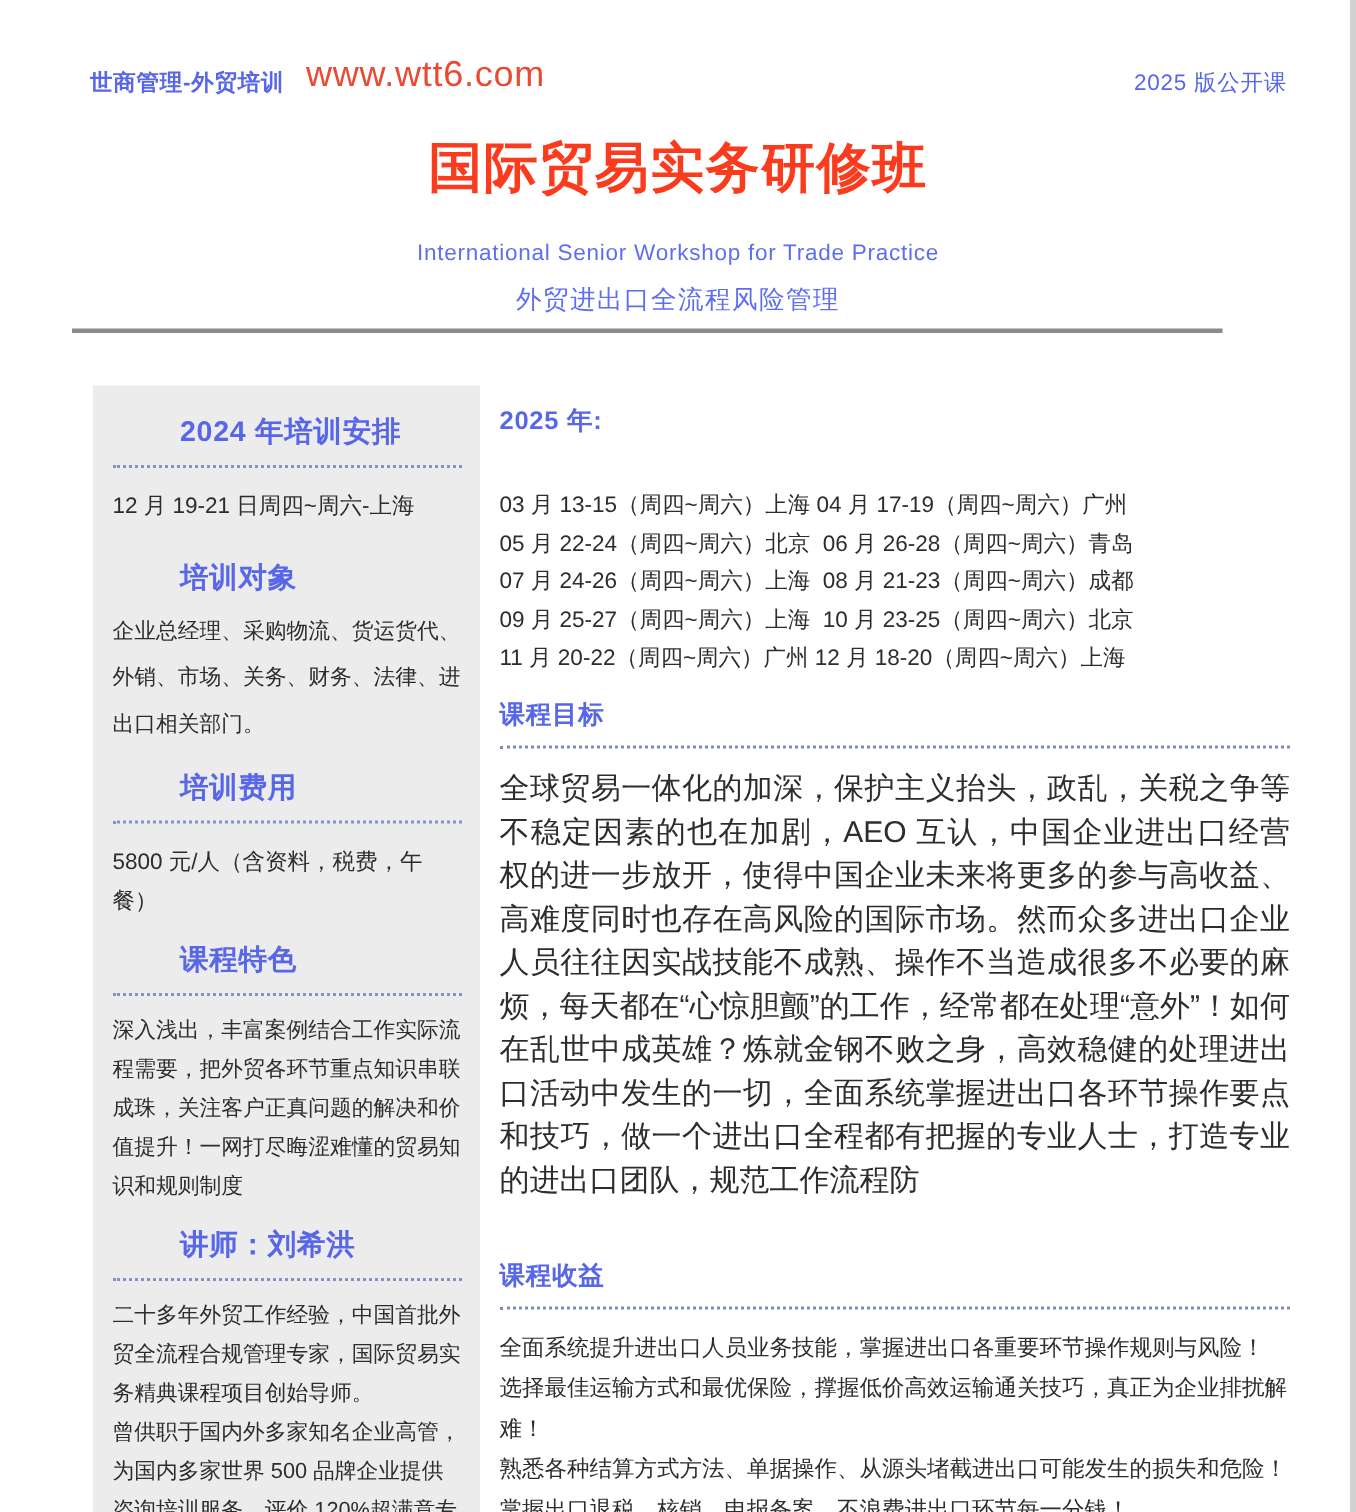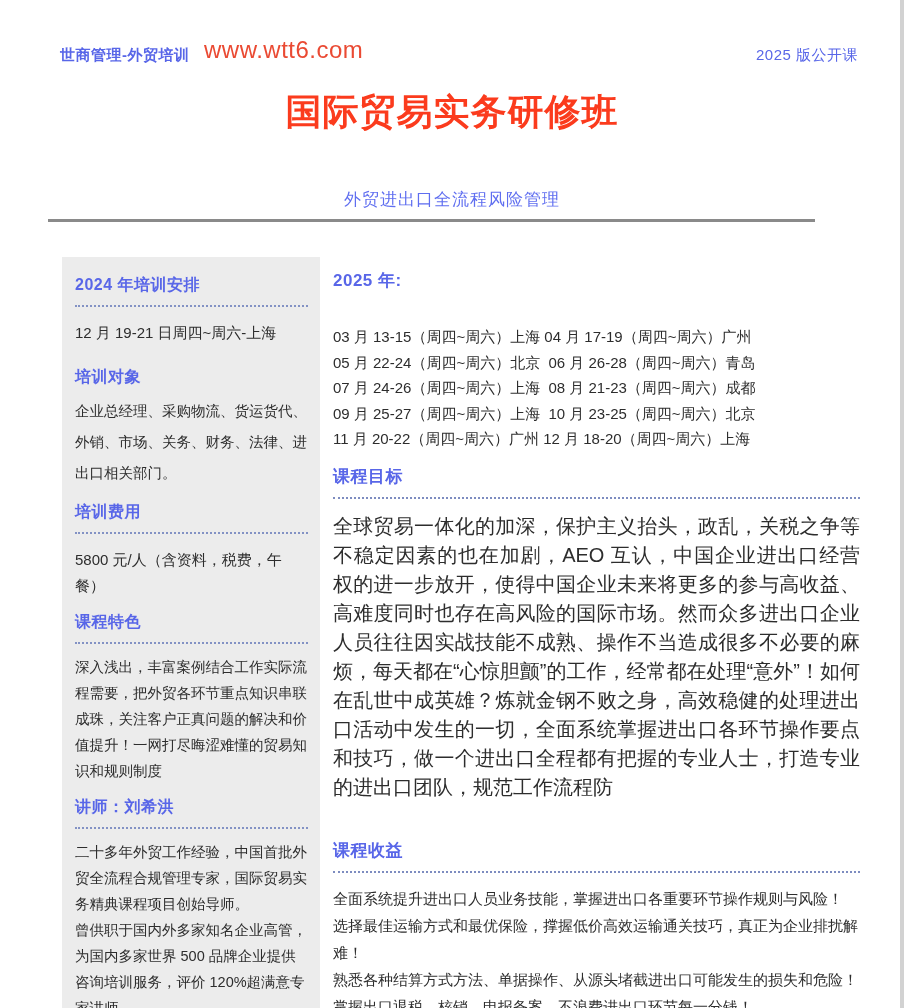--- a/index.html
+++ b/index.html
@@ -13,21 +13,21 @@
   .edition{position:absolute;right:46px;top:46px;font-size:15px;color:#5866e8;letter-spacing:.5px;}
 
   
   .title{position:absolute;left:0;top:88px;width:100%;text-align:center;font-size:36px;font-weight:bold;color:#fb3b1d;letter-spacing:1px;}
   .sub-en{position:absolute;left:0;top:160px;width:100%;text-align:center;font-size:15px;color:#5f6ef0;letter-spacing:.5px;}
   .sub-cn{position:absolute;left:0;top:188px;width:100%;text-align:center;font-size:17px;color:#5f6ef0;letter-spacing:1px;}
   .divider{position:absolute;left:48px;top:219px;width:767px;height:3px;background:#8a8a8a;}
 
   
   .sidebar{position:absolute;left:62px;top:257px;width:258px;min-height:745px;background:#ececec;box-sizing:border-box;padding:18px 12px 10px 13px;}
-  .sb-h{font-size:16px;font-weight:bold;color:#5866e8;letter-spacing:.5px;}
+  .sb-h{font-size:19px;font-weight:bold;color:#5866e8;letter-spacing:.5px;margin-left:45px;}
   .dotted{height:0;border-top:2px dotted #8392c4;margin-top:9px;}
   .sb-text{font-size:14.5px;line-height:26px;color:#2d2d2d;}
   .sb-line{margin-top:13px;font-size:15px;}
   .sb-audience{margin-top:8px;line-height:31px;}
   .sb-gap-lg{margin-top:21px;}
   .sb-gap-md{margin-top:13px;}
   .sb-gap-sm{margin-top:10px;}
 
   
   .main{position:absolute;left:333px;top:257px;width:527px;}
@@ -46,20 +46,21 @@
 <body>
 
 <div class="page">
   <div class="right-edge"></div>
 
   <span class="brand">世商管理-外贸培训</span>
   <a class="site-top">www.wtt6.com</a>
   <span class="edition">2025 版公开课</span>
 
   <div class="title">国际贸易实务研修班</div>
+  <div class="sub-en">International Senior Workshop for Trade Practice</div>
   <div class="sub-cn">外贸进出口全流程风险管理</div>
   <div class="divider"></div>
 
   <aside class="sidebar">
     <div class="sb-h">2024 年培训安排</div>
     <div class="dotted"></div>
     <div class="sb-text sb-line">12 月 19-21 日周四~周六-上海</div>
 
     <div class="sb-h sb-gap-lg">培训对象</div>
     <div class="sb-text sb-audience">企业总经理、采购物流、货运货代、外销、市场、关务、财务、法律、进出口相关部门。</div>

